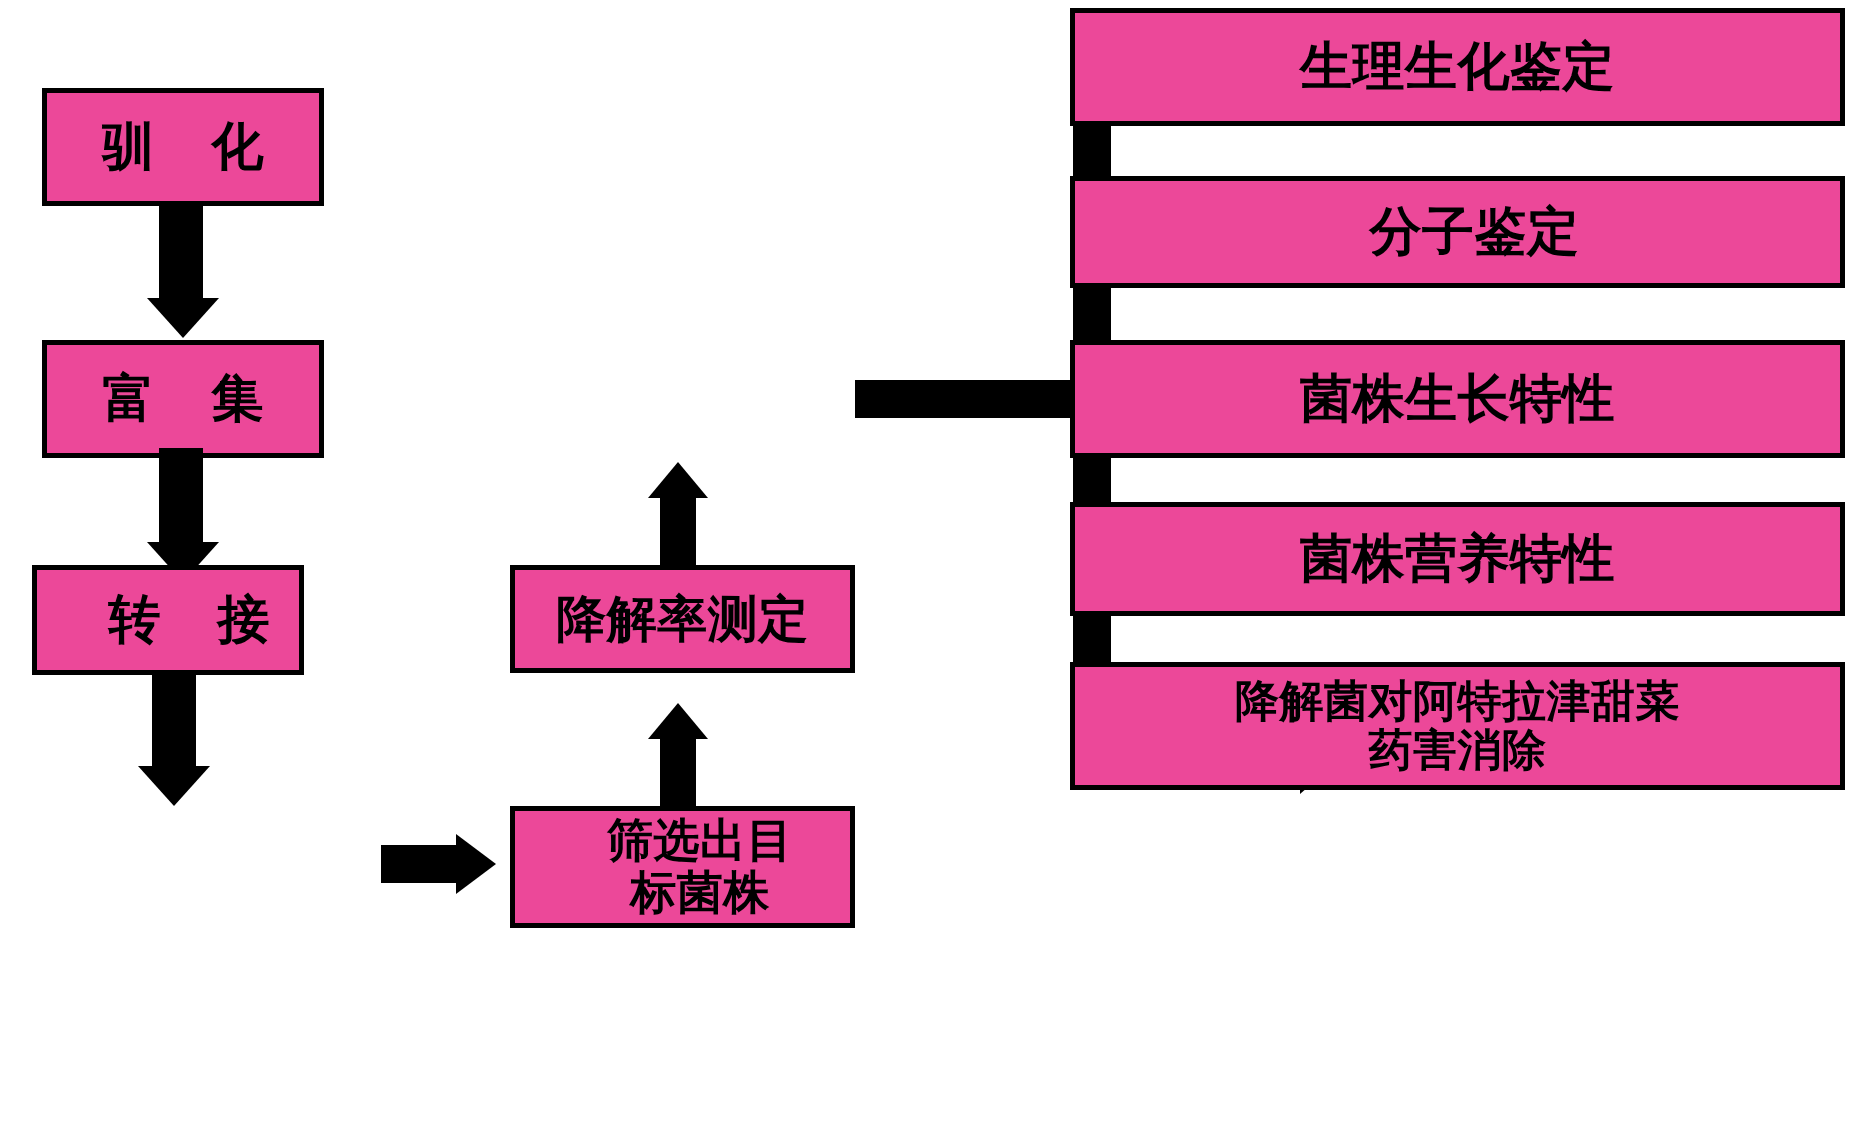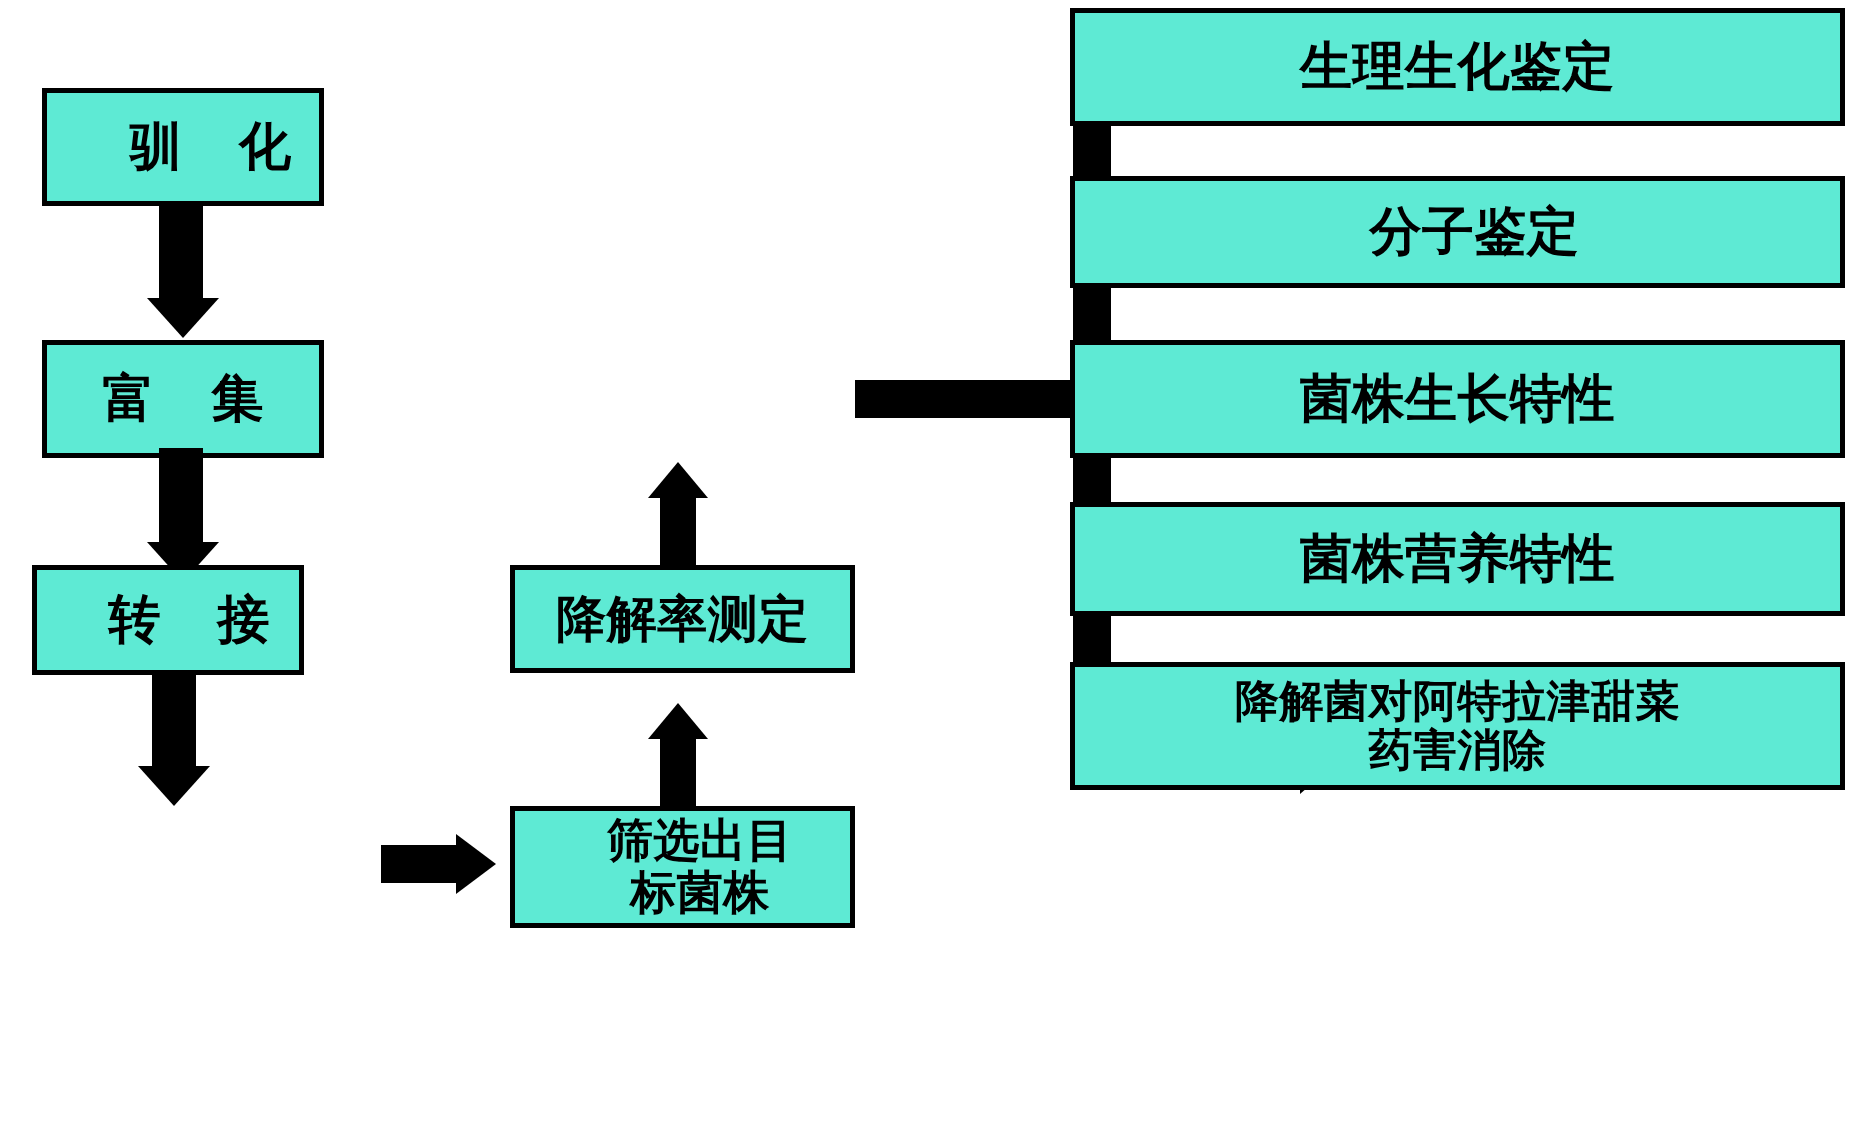--- a/index.html
+++ b/index.html
@@ -14,21 +14,21 @@
     background: #ffffff;
     overflow: hidden;
     font-family: "Liberation Serif", "DejaVu Serif", serif;
   }
 
   
   .box {
     position: absolute;
     box-sizing: border-box;
     border: 5px solid #000000;
-    background: #5eead4;
+    background: #ec4899;
     display: flex;
     align-items: center;
     justify-content: center;
     text-align: center;
     color: #000000;
     font-weight: 700;
     line-height: 1.12;
     letter-spacing: 0.5px;
     padding: 2px 6px;
   }
@@ -69,21 +69,21 @@
     border-top: 30px solid transparent;
     border-bottom: 30px solid transparent;
     border-left: 40px solid #000000;
   }
 </style>
 </head>
 <body>
 
 <div id="canvas">
 
-  <div class="box wide-space" style="left:42px; top:88px; width:282px; height:118px; font-size:52px;text-align:right;">
+  <div class="box wide-space" style="left:42px; top:88px; width:282px; height:118px; font-size:52px;">
     <span class="lines">驯 化</span>
   </div>
 
   <div class="shaft-v" style="left:159px; top:206px; width:44px; height:96px;"></div>
   <div class="head-down" style="left:147px; top:298px;"></div>
 
   <div class="box wide-space" style="left:42px; top:340px; width:282px; height:118px; font-size:52px;">
     <span class="lines">富 集</span>
   </div>
 

